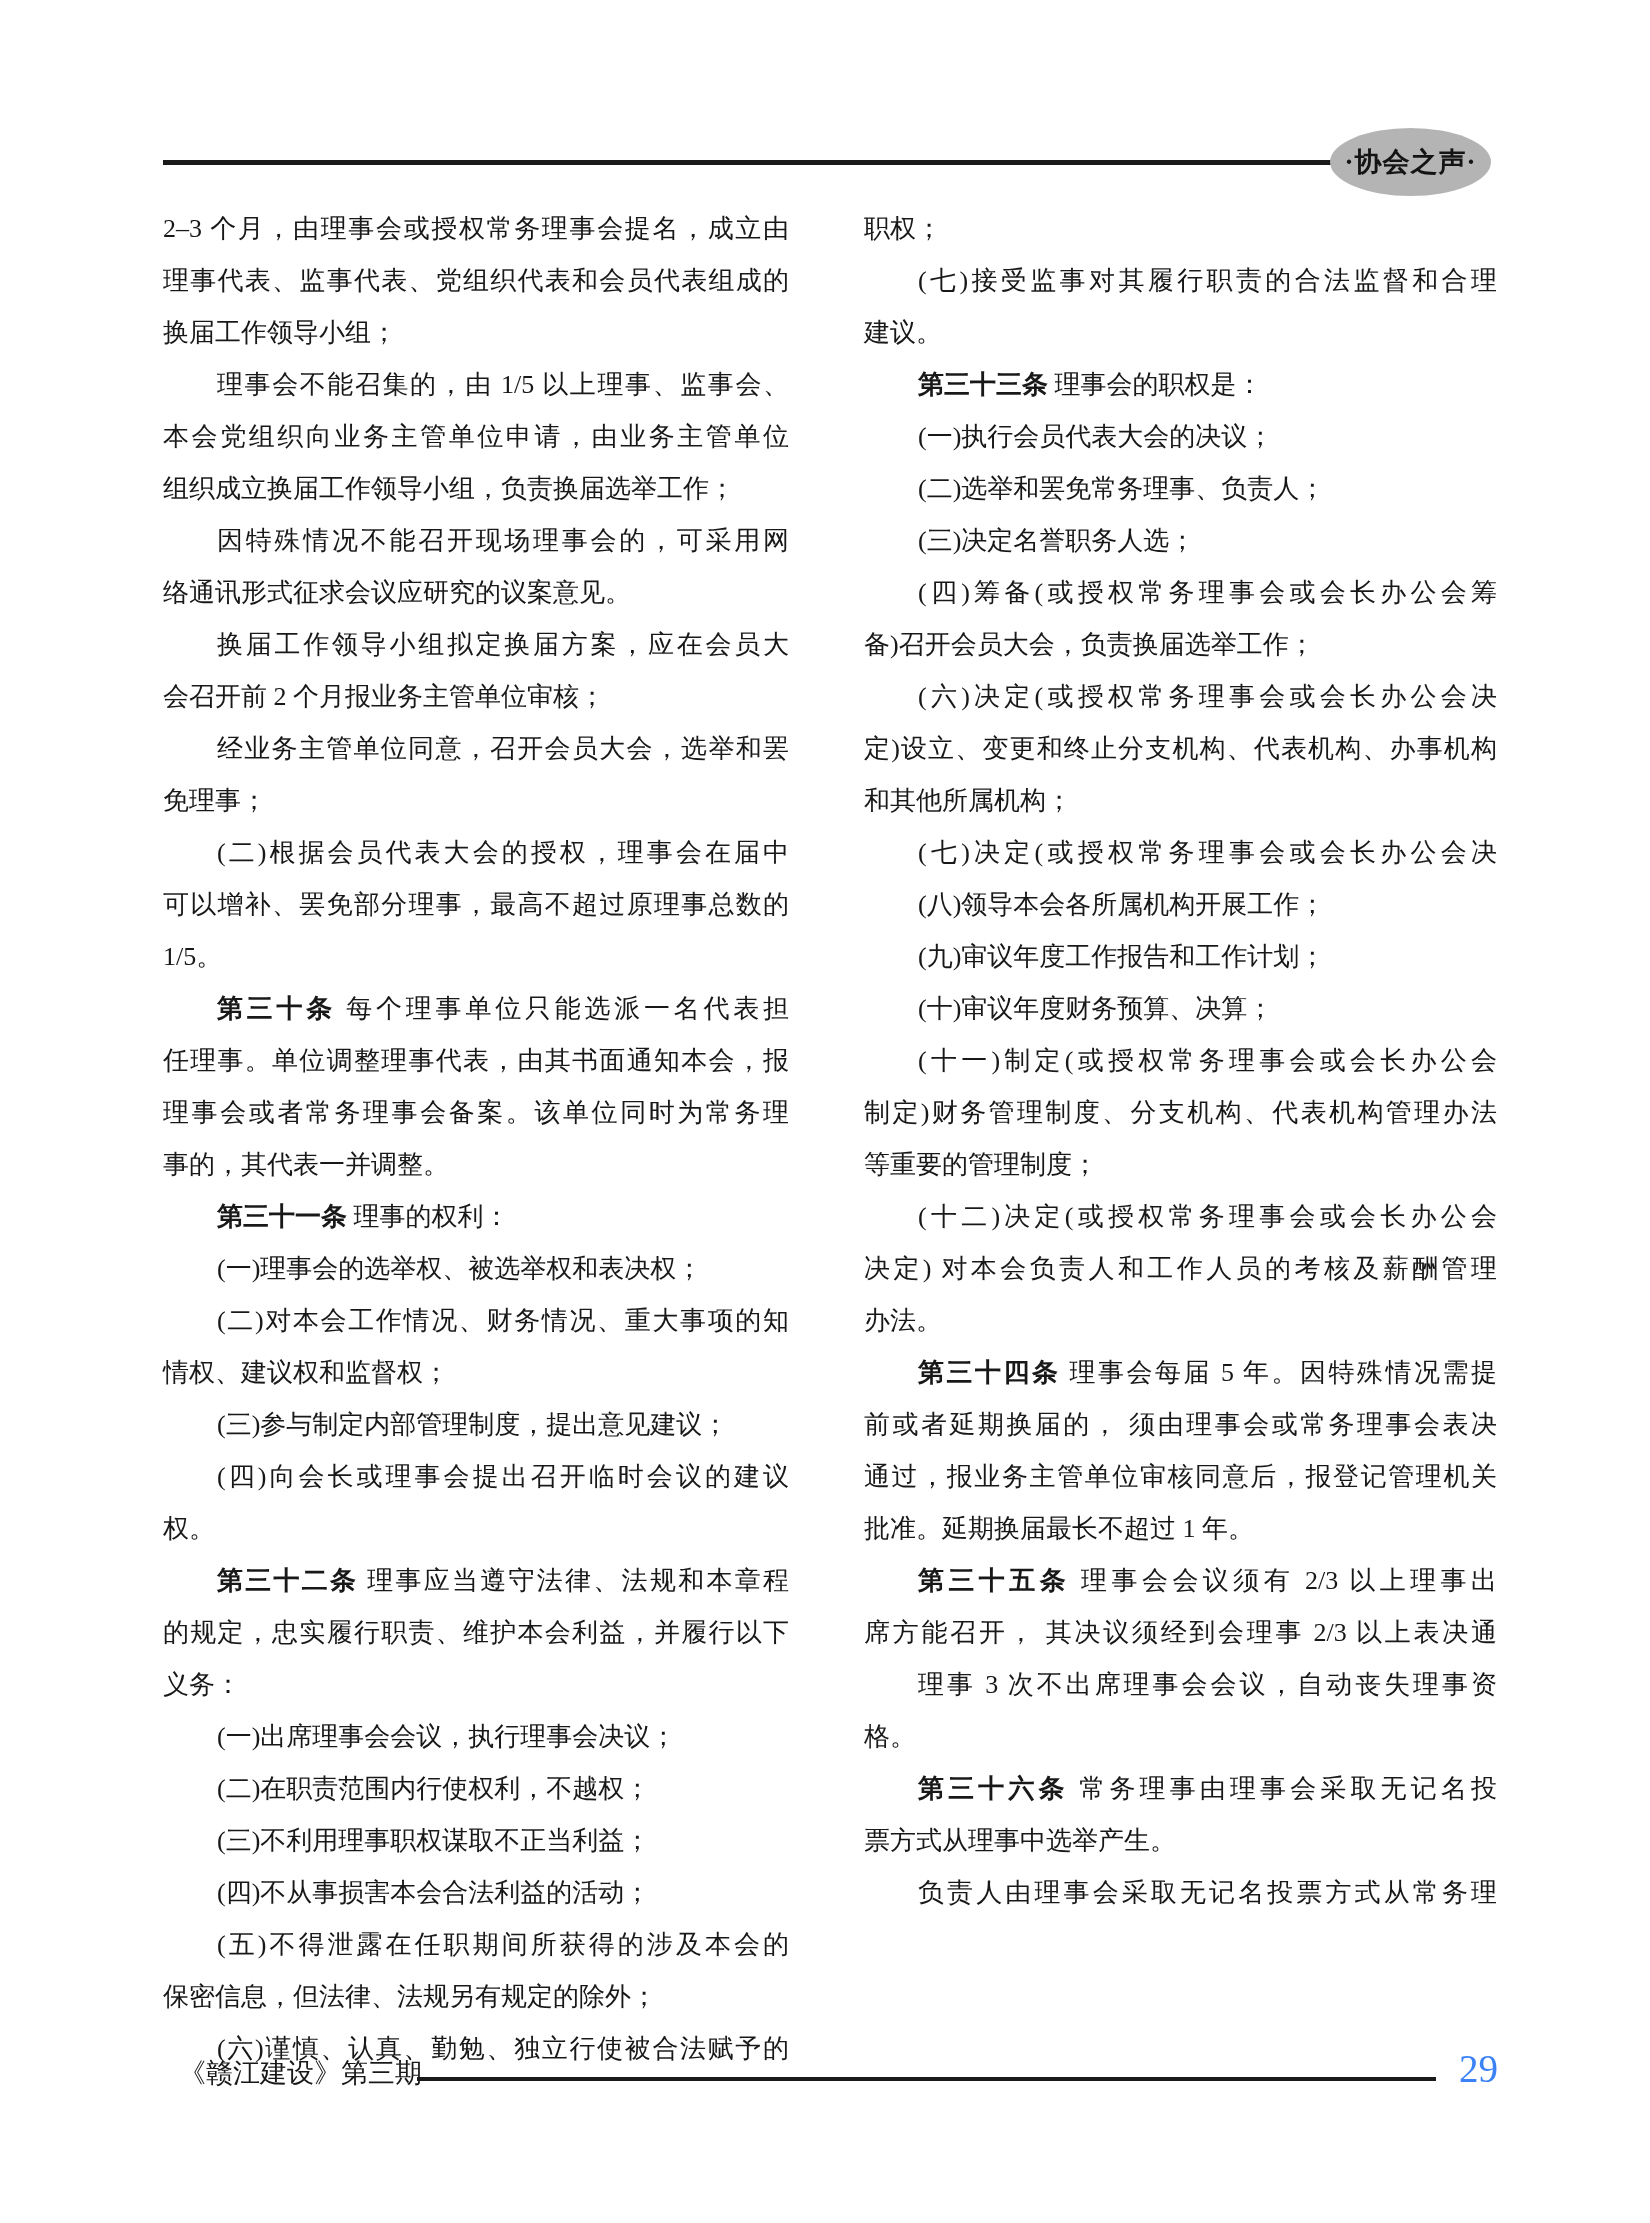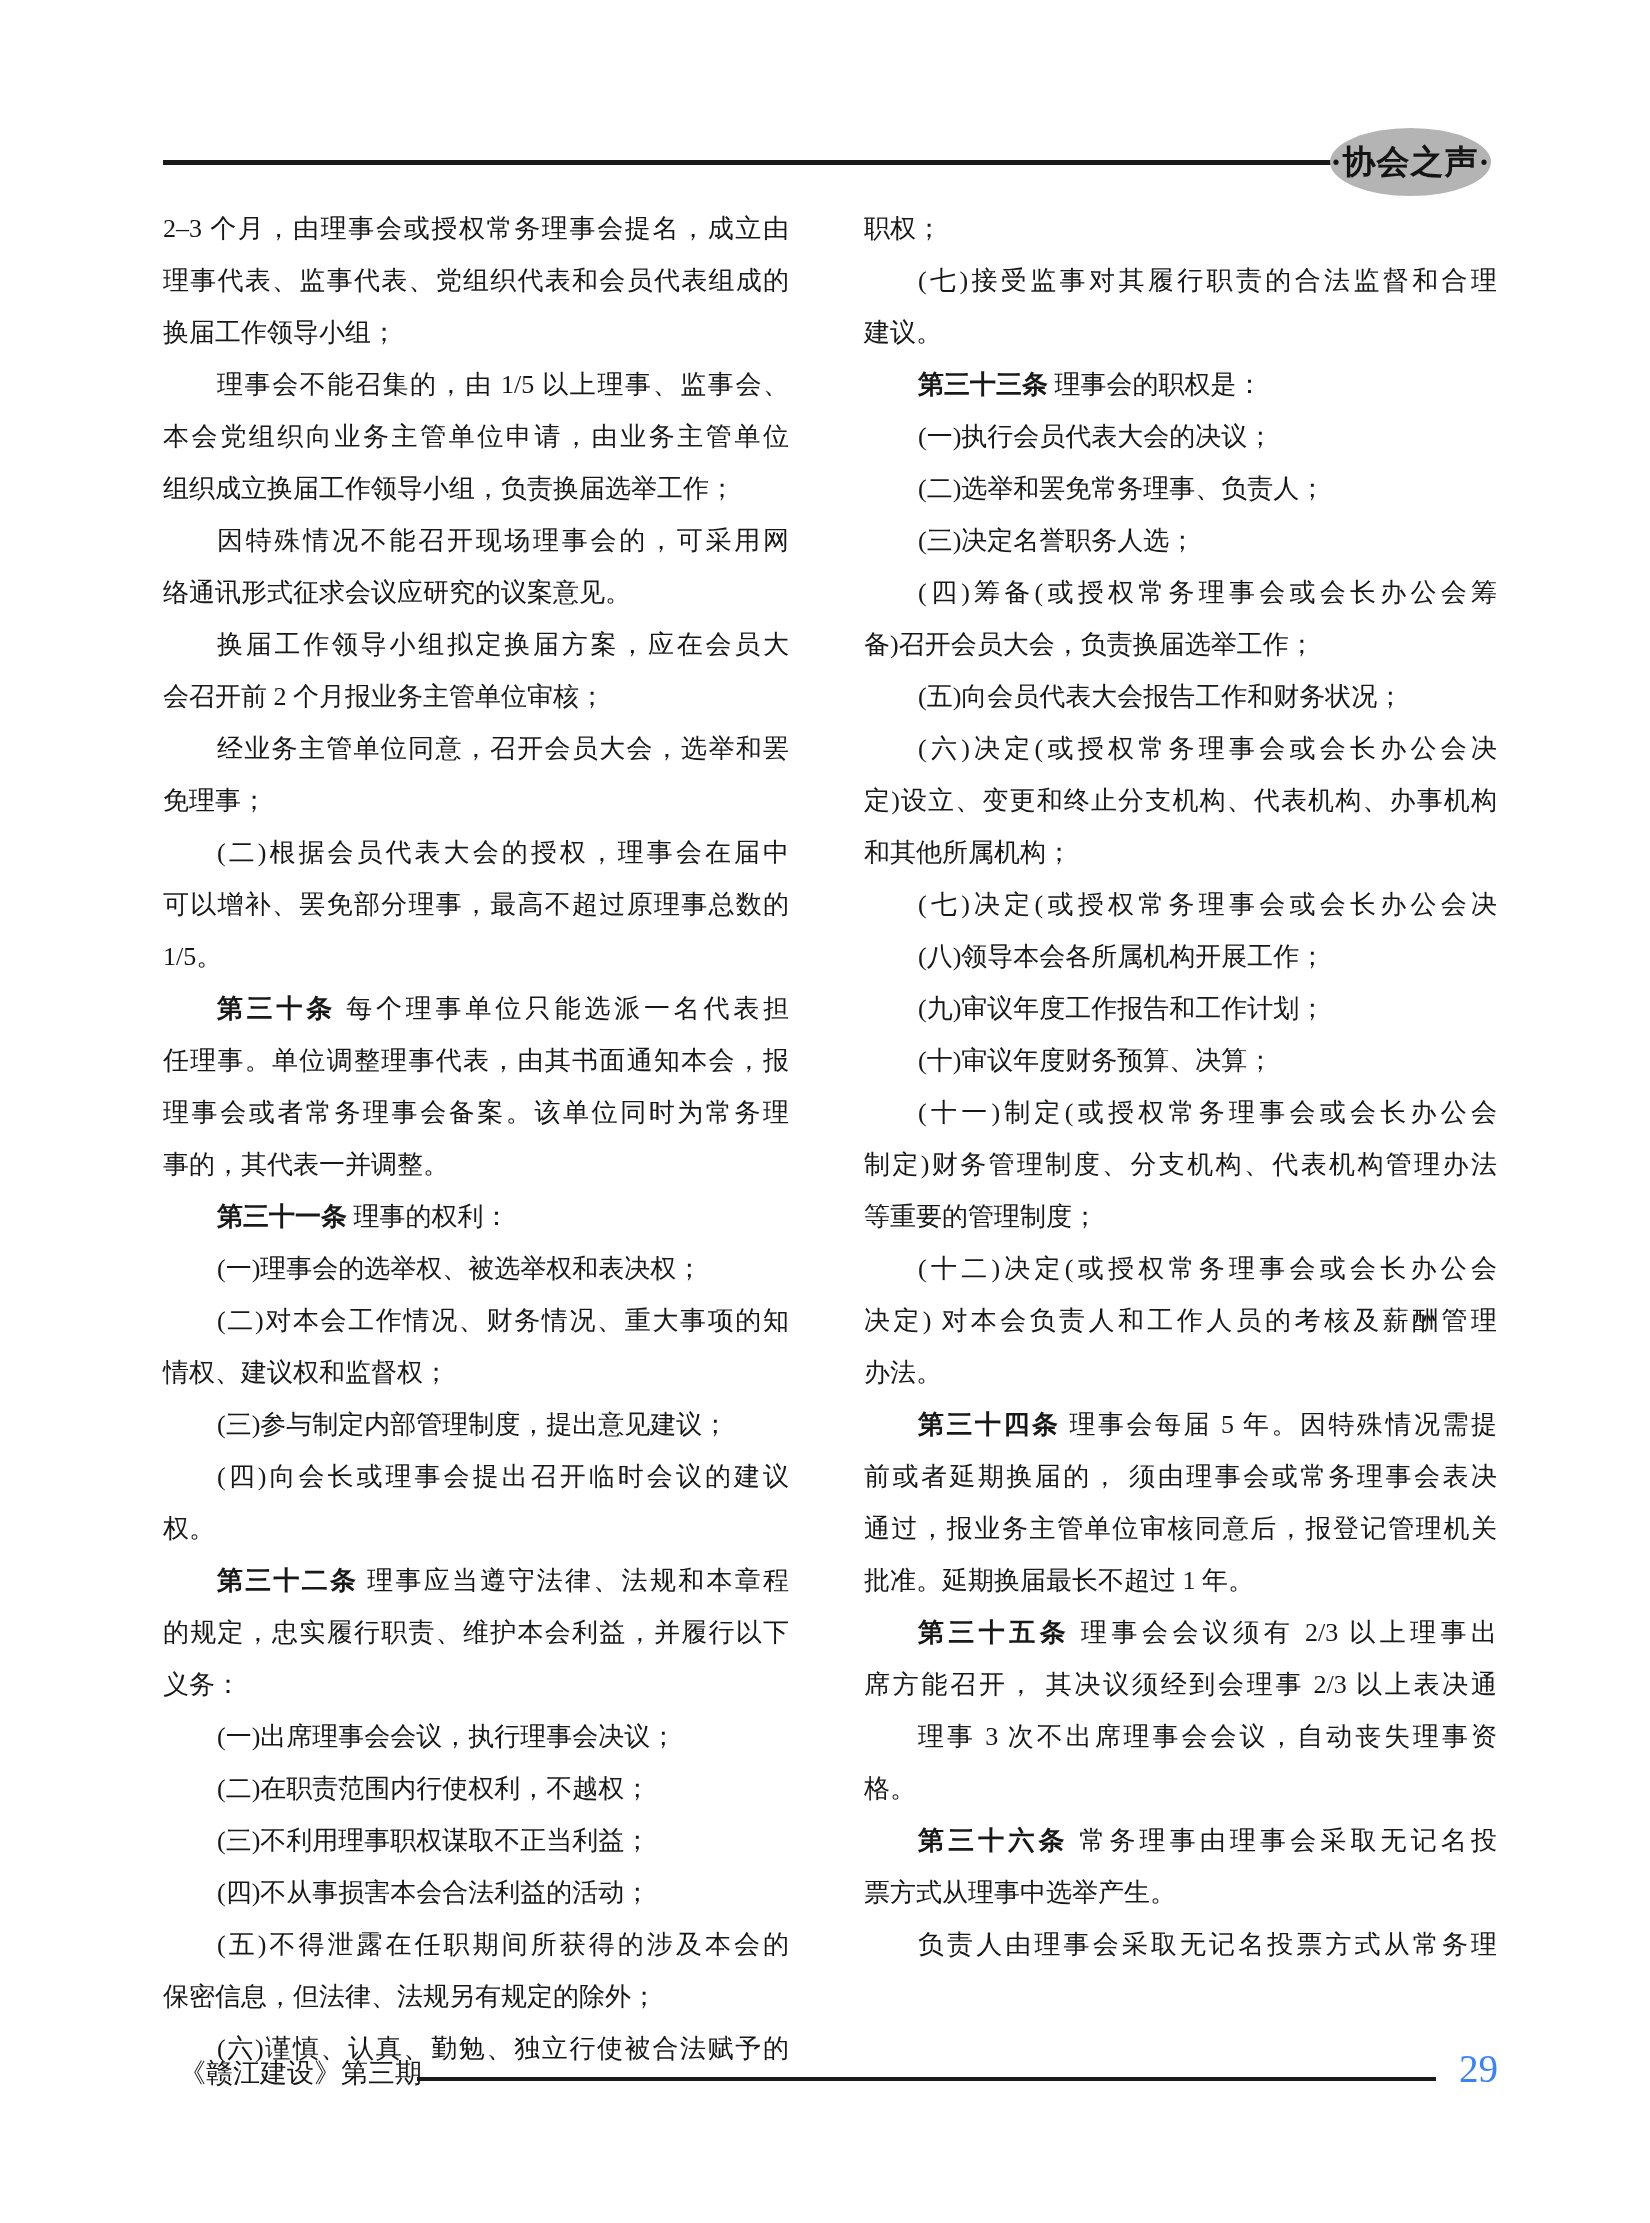--- a/index.html
+++ b/index.html
@@ -30,21 +30,21 @@
     top: 128px;
     width: 161px;
     height: 68px;
     background: #b4b4b4;
     border-radius: 50%;
     display: flex;
     align-items: center;
     justify-content: center;
   }
   .badge-label {
-    font-size: 33px;
+    font-size: 27px;
     font-weight: bold;
     color: #141414;
     letter-spacing: 1px;
     white-space: nowrap;
   }
   .col {
     position: absolute;
     top: 203px;
     font-size: 26px;
     line-height: 52px;
@@ -140,21 +140,20 @@
   <div class="col col-right">
       <div class="line">职权；</div>
       <div class="line ind j">(七)接受监事对其履行职责的合法监督和合理</div>
       <div class="line">建议。</div>
       <div class="line ind"><b>第三十三条</b> 理事会的职权是：</div>
       <div class="line ind">(一)执行会员代表大会的决议；</div>
       <div class="line ind">(二)选举和罢免常务理事、负责人；</div>
       <div class="line ind">(三)决定名誉职务人选；</div>
       <div class="line ind j">(四)筹备(或授权常务理事会或会长办公会筹</div>
       <div class="line">备)召开会员大会，负责换届选举工作；</div>
-      <div class="line ind">(五)向会员代表大会报告工作和财务状况；</div>
       <div class="line ind j">(六)决定(或授权常务理事会或会长办公会决</div>
       <div class="line j">定)设立、变更和终止分支机构、代表机构、办事机构</div>
       <div class="line">和其他所属机构；</div>
       <div class="line ind j">(七)决定(或授权常务理事会或会长办公会决</div>
       <div class="line ind">(八)领导本会各所属机构开展工作；</div>
       <div class="line ind">(九)审议年度工作报告和工作计划；</div>
       <div class="line ind">(十)审议年度财务预算、决算；</div>
       <div class="line ind j">(十一)制定(或授权常务理事会或会长办公会</div>
       <div class="line j">制定)财务管理制度、分支机构、代表机构管理办法</div>
       <div class="line">等重要的管理制度；</div>

